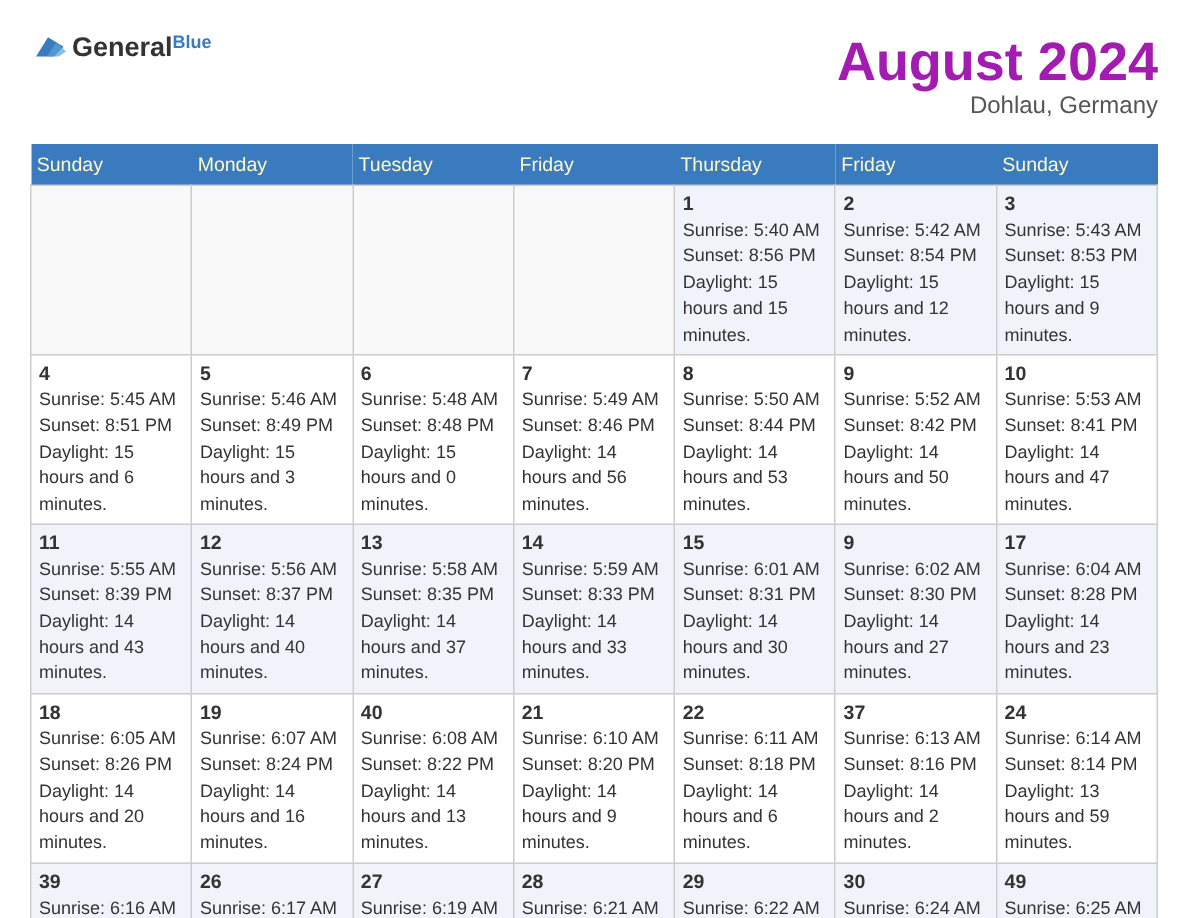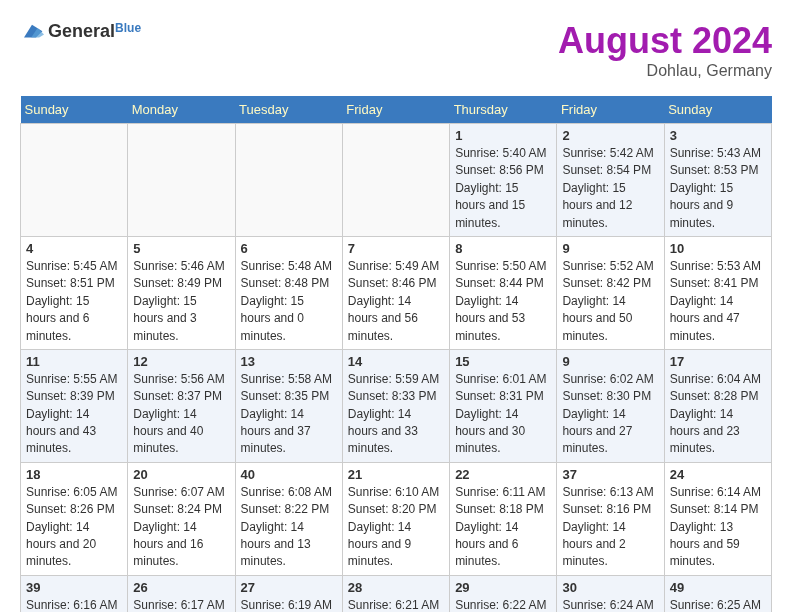--- a/index.html
+++ b/index.html
@@ -211,21 +211,21 @@
           <span class="day-num">17</span>
           <div class="day-info">Sunrise: 6:04 AM<br>Sunset: 8:28 PM<br>Daylight: 14 hours and 23 minutes.</div>
         </td>
       </tr>
       <tr>
         <td>
           <span class="day-num">18</span>
           <div class="day-info">Sunrise: 6:05 AM<br>Sunset: 8:26 PM<br>Daylight: 14 hours and 20 minutes.</div>
         </td>
         <td>
-          <span class="day-num">20</span>
+          <span class="day-num">19</span>
           <div class="day-info">Sunrise: 6:07 AM<br>Sunset: 8:24 PM<br>Daylight: 14 hours and 16 minutes.</div>
         </td>
         <td>
           <span class="day-num">40</span>
           <div class="day-info">Sunrise: 6:08 AM<br>Sunset: 8:22 PM<br>Daylight: 14 hours and 13 minutes.</div>
         </td>
         <td>
           <span class="day-num">21</span>
           <div class="day-info">Sunrise: 6:10 AM<br>Sunset: 8:20 PM<br>Daylight: 14 hours and 9 minutes.</div>
         </td>

